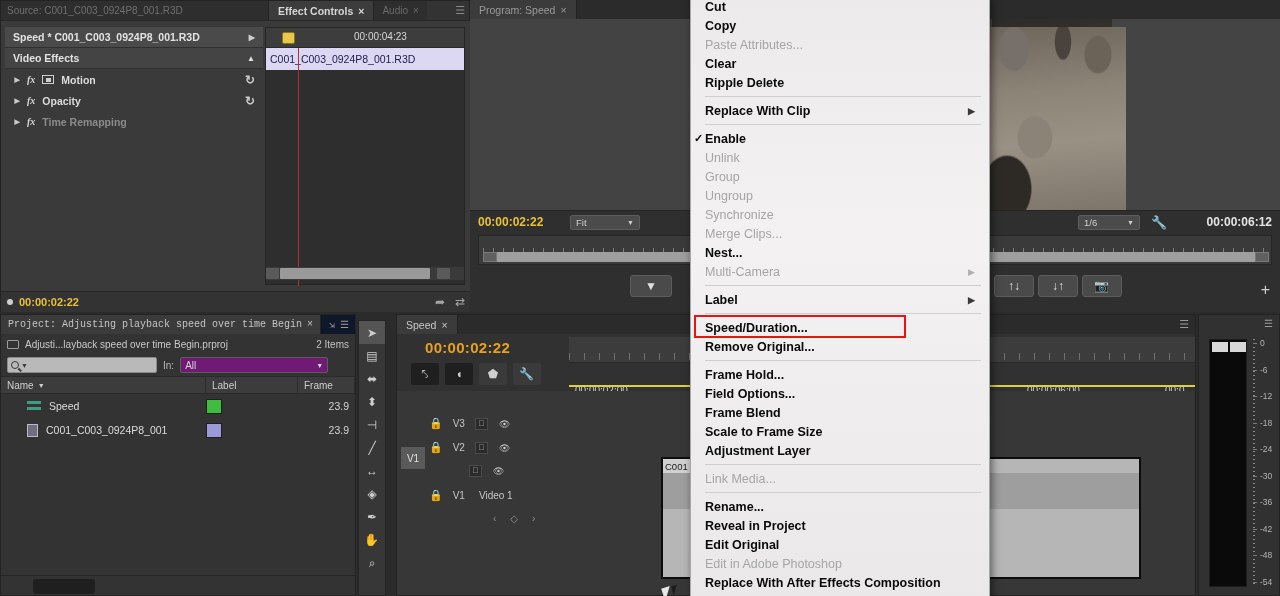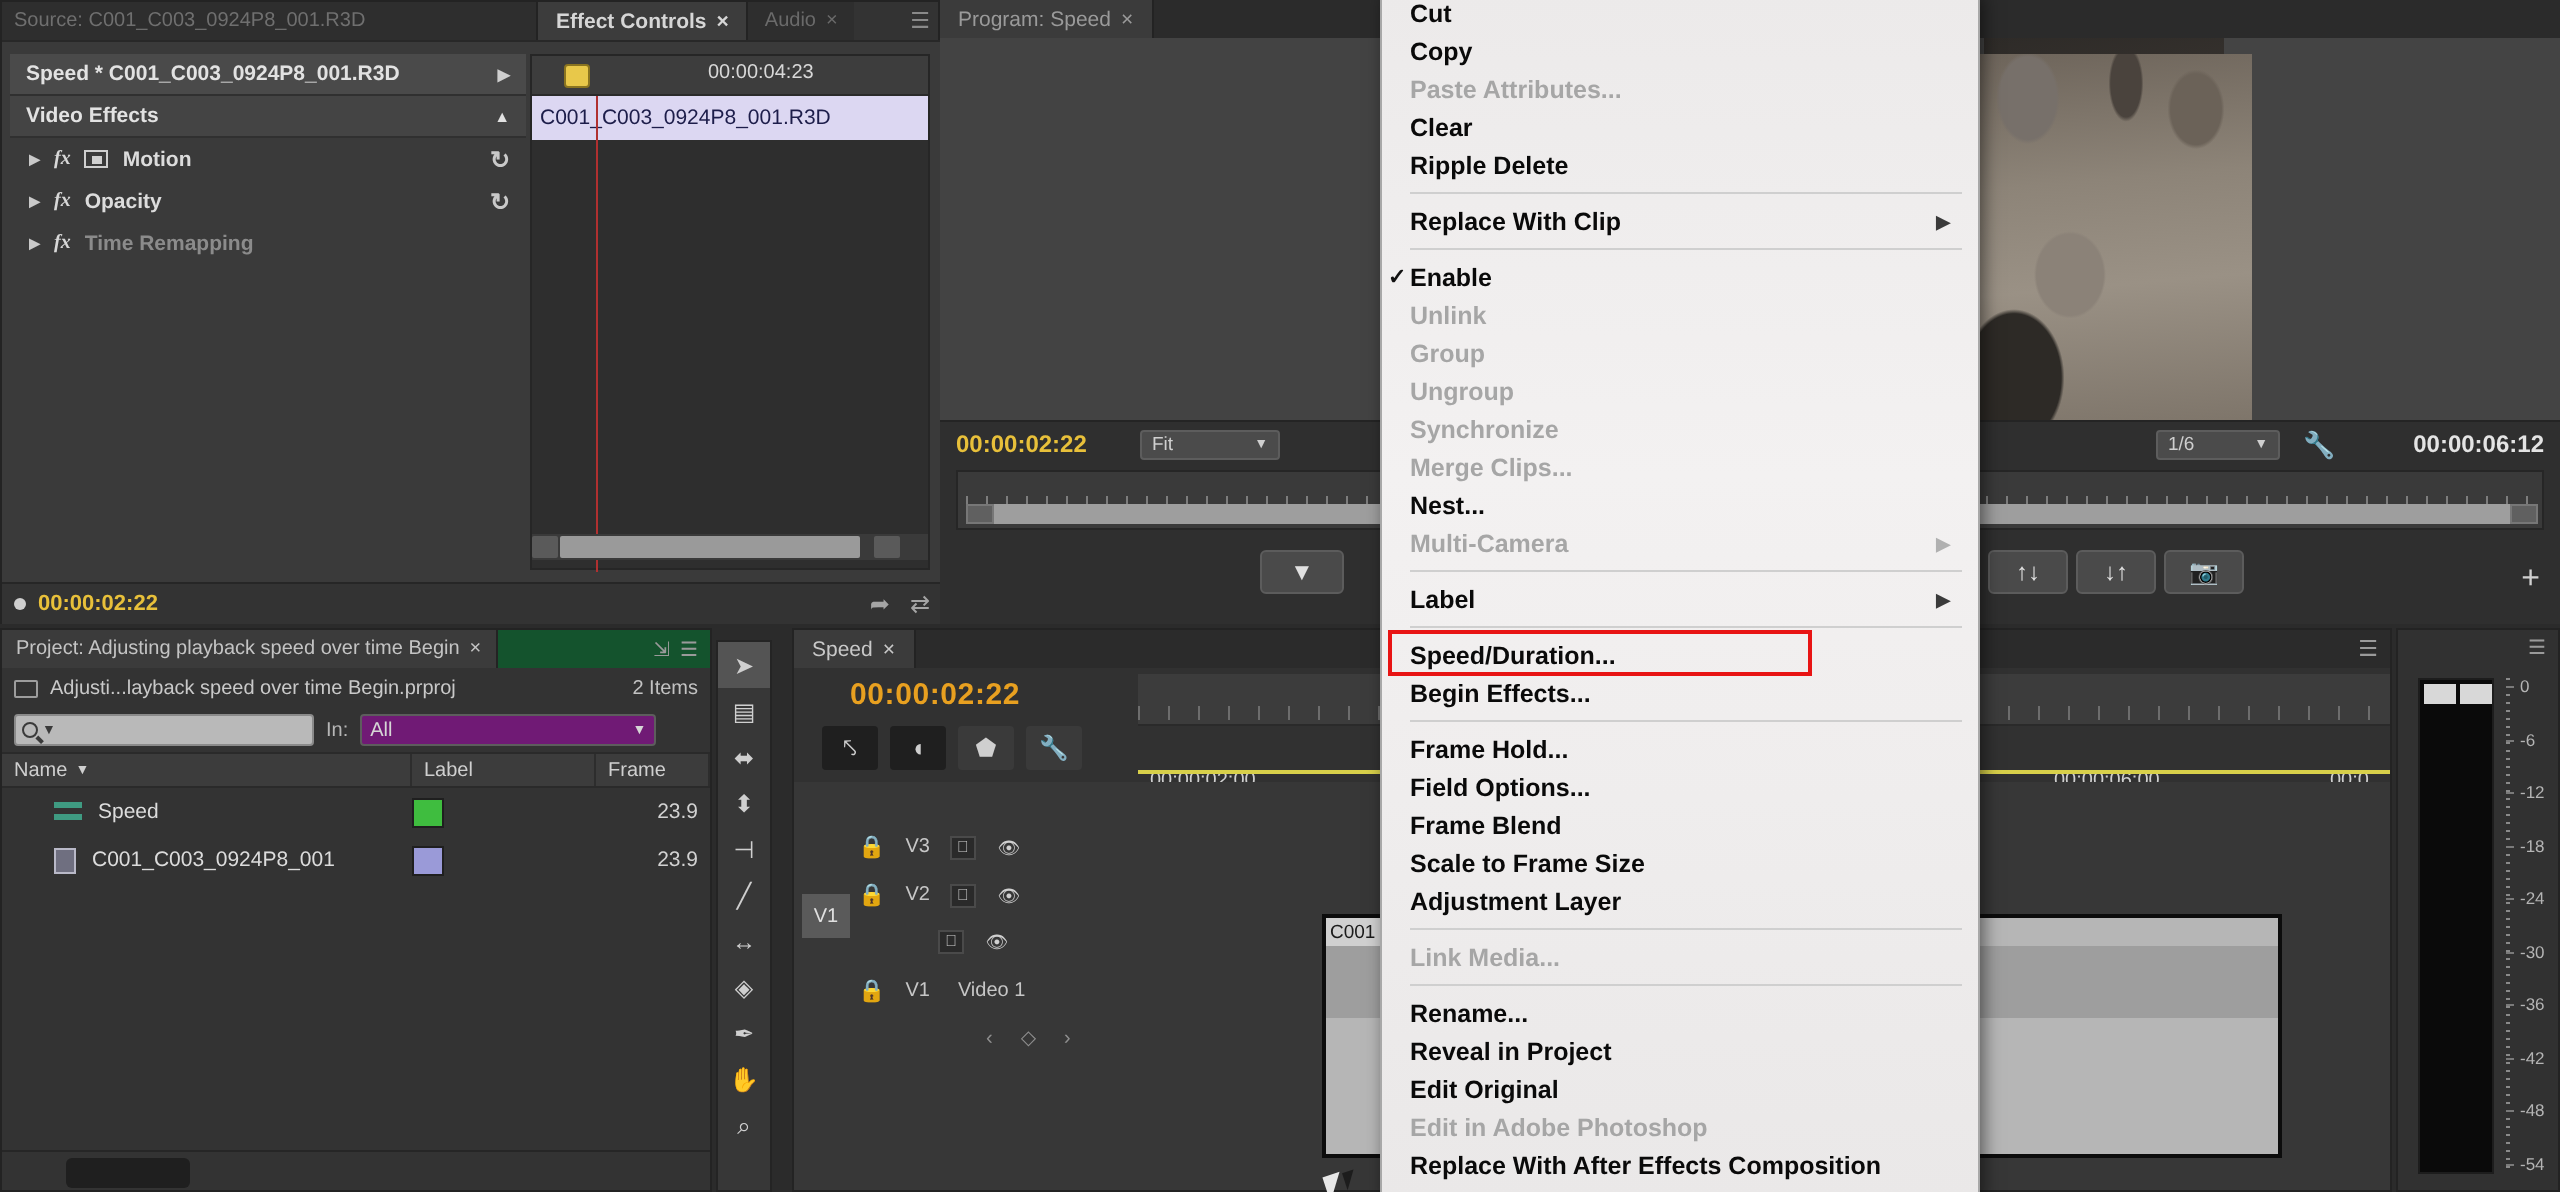--- a/index.html
+++ b/index.html
@@ -110,21 +110,21 @@
   #pm-ticks{ position:absolute; left:4px; top:12px; width:786px; height:8px;
     background: repeating-linear-gradient(to right, #7d7d7d 0 1px, transparent 1px 10px);}
   #pm-bar{ position:absolute; left:4px; bottom:2px; width:786px; height:10px; background:#9e9e9e;}
   #pm-bar .handle{ position:absolute; top:0; width:14px; height:10px; background:#606060; border:1px solid #777;}
   #pm-btns{ position:absolute; left:0; top:60px; width:810px; height:42px;}
   .pm-btn{ position:absolute; top:4px; height:22px; background:#4a4a4a; border:1px solid #5c5c5c; border-radius:3px; display:flex; align-items:center; justify-content:center; color:#e0e0e0; font-size:12px;}
   #pm-plus{ position:absolute; right:10px; top:10px; color:#d0d0d0; font-size:16px;}
 
   
   #project{ left:0; top:314px; width:356px; height:282px; background:#333; border:1px solid #232323;}
-  #pj-tabs{ height:19px; display:flex; background:#14532d;}
+  #pj-tabs{ height:19px; display:flex; background:#0f172a;font-family:Liberation Mono, monospace;}
   #pj-tabs .tab-pj{ background:#3b3b3b; color:#c4c4c4; display:flex; align-items:center; gap:5px; padding:0 7px; font-size:10px; white-space:nowrap; border-right:1px solid #232323;}
   #pj-tabs .menu{ margin-left:auto; display:flex; align-items:center; gap:5px; padding-right:6px; color:#9a9a9a; font-size:10px;}
   #pj-head{ height:20px; display:flex; align-items:center; padding:0 6px; gap:6px; background:#333; color:#c9c9c9; font-size:10px;}
   .folder-ic{ width:12px; height:9px; border:1px solid #9d9d9d; border-radius:1px; flex:none;}
   #pj-items{ margin-left:auto; color:#c2c2c2; font-size:10px; white-space:nowrap;}
   #pj-search{ height:22px; display:flex; align-items:center; padding:0 6px; gap:6px;}
   #pj-input{ width:150px; height:16px; background:#b9b9b9; border:1px solid #8a8a8a; border-radius:2px; display:flex; align-items:center; padding-left:3px; gap:2px;}
   .mag{ width:8px; height:8px; border:1.5px solid #3a3a3a; border-radius:50%; position:relative;}
   .mag:after{ content:""; position:absolute; right:-4px; bottom:-2px; width:4px; height:1.5px; background:#3a3a3a; transform:rotate(45deg);}
   #pj-in-lbl{ color:#b6b6b6; font-size:10px;}
@@ -193,21 +193,21 @@
     border:1px solid #a8a8a8;
     box-shadow: 2px 2px 8px rgba(0,0,0,.5);
     font-family:"Liberation Sans", sans-serif;
     overflow:hidden; z-index:50;
   }
   .mi{
     height:19px; display:flex; align-items:center;
     padding-left:14px; font-size:12.5px; color:#0a0a0a; font-weight:bold;
     position:relative;
   }
-  .mi.dis{ color:#a6a6a6; font-weight:bold;}
+  .mi.dis{ color:#a6a6a6; font-weight:normal;}
   .mi .check{ position:absolute; left:3px; font-size:11px; color:#111; font-weight:bold;}
   .mi .sub{ position:absolute; right:14px; font-size:9px; color:#3a3a3a;}
   .mi.dis .sub{ color:#b0b0b0;}
   .msep{ height:9px; position:relative;}
   .msep:after{ content:""; position:absolute; left:14px; right:8px; top:4px; height:1px; background:#cfcfcf;}
   #hl-box{ position:absolute; left:4px; width:212px; height:23px; border:2.5px solid #e81414; z-index:60; pointer-events:none;}
 </style>
 </head>
 <body>
 
@@ -599,21 +599,21 @@
     <div class="msep"></div>
     <div class="mi">
       <span>Label</span>
       <span class="sub">▶</span>
     </div>
     <div class="msep"></div>
     <div class="mi">
       <span>Speed/Duration...</span>
     </div>
     <div class="mi">
-      <span>Begin Effects...</span>
+      <span>Remove Original...</span>
     </div>
     <div class="msep"></div>
     <div class="mi">
       <span>Frame Hold...</span>
     </div>
     <div class="mi">
       <span>Field Options...</span>
     </div>
     <div class="mi">
       <span>Frame Blend</span>

